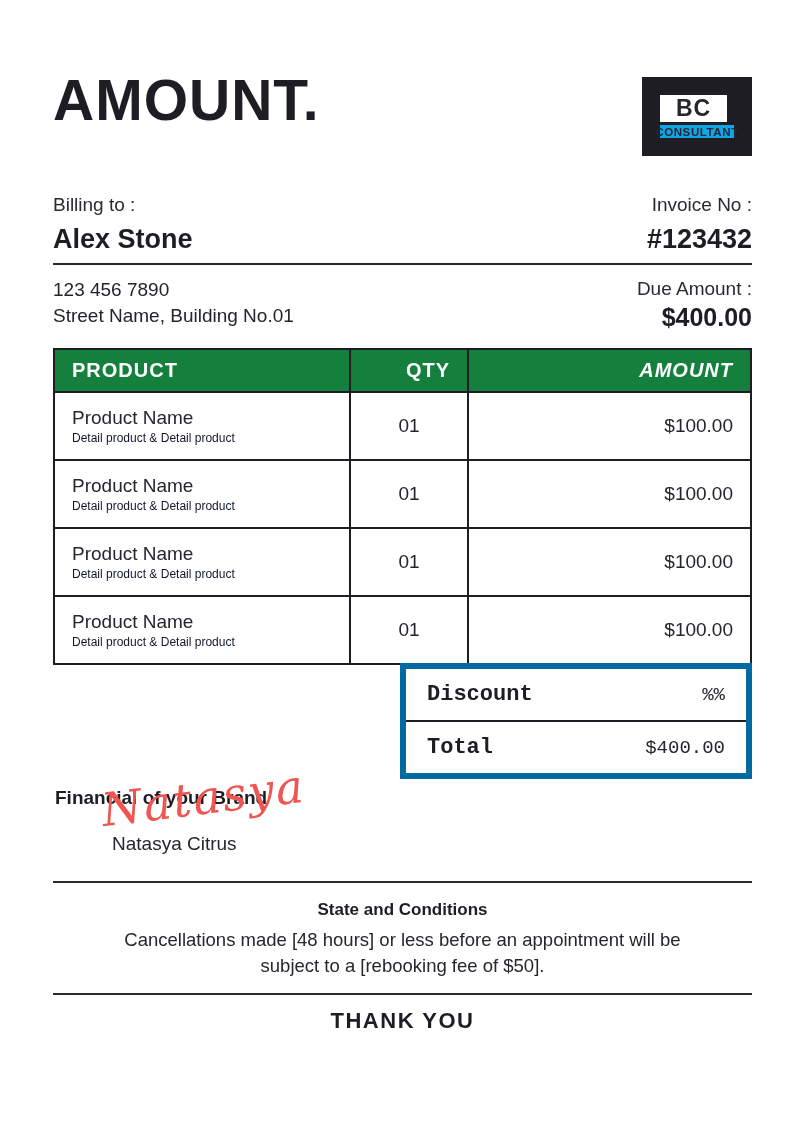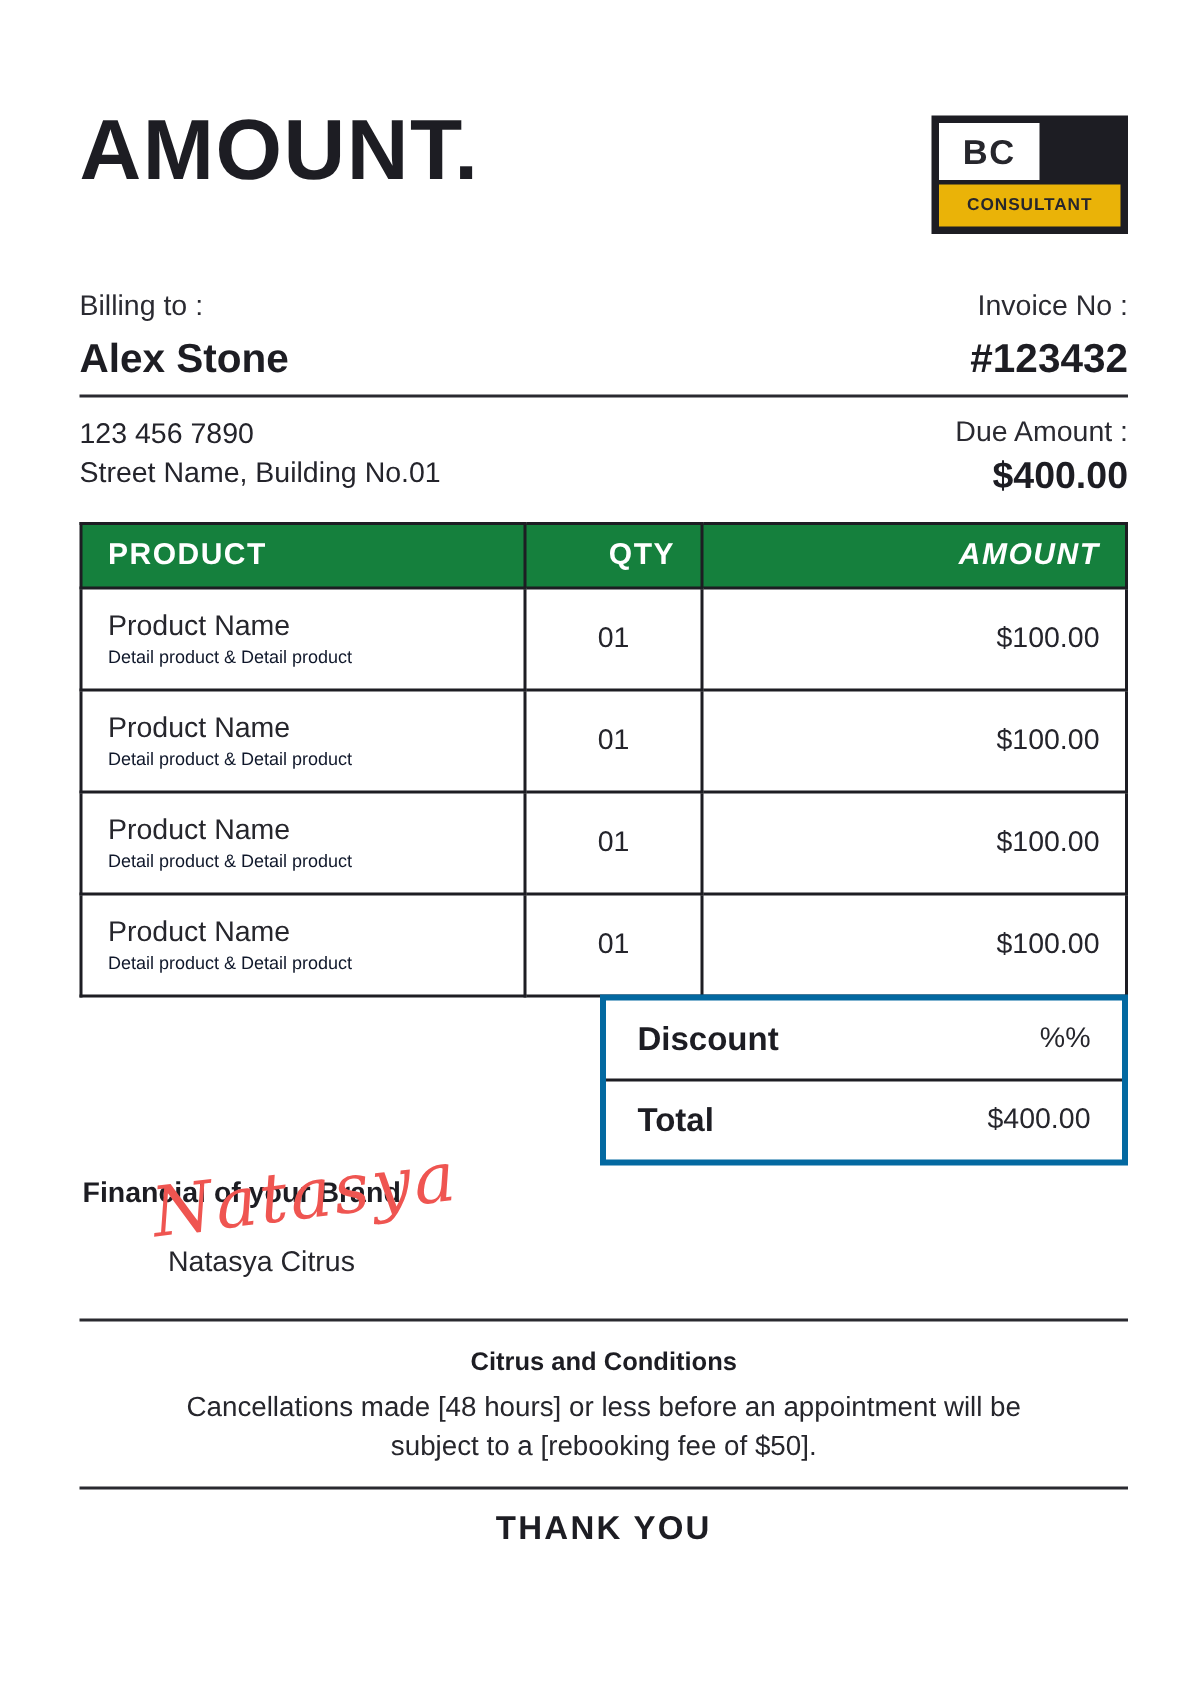--- a/index.html
+++ b/index.html
@@ -11,28 +11,28 @@
     overflow:hidden;
   }
   .page { width:793px; height:1122px; padding:0 41px 0 53px; background:#ffffff; }
 
   
   .header-row { margin-top:70px; display:flex; justify-content:space-between; align-items:flex-start; }
   .invoice-title {
     font-size:57px; font-weight:800; letter-spacing:1px;
     color:#1d1d23; line-height:60px;
   }
-  .logo { margin-top:7px; width:131px; height:79px; background:#1d1d23; padding:5px; display:flex; flex-direction:column; gap:3px; }
+  .logo { margin-top:7px; width:110px; height:79px; background:#1d1d23; padding:18px; display:flex; flex-direction:column; gap:3px; }
   .logo-top { display:flex; flex:1; }
   .logo-bc {
     width:67px; background:#ffffff; display:flex; align-items:center; justify-content:center;
     font-size:23px; font-weight:700; color:#26262c; letter-spacing:1px;
   }
   .logo-consultant {
-    height:28px; background:#eab308; display:flex; align-items:center; justify-content:center;
+    height:28px; background:#0ea5e9; display:flex; align-items:center; justify-content:center;
     font-size:11.5px; font-weight:700; color:#26262c; letter-spacing:0.6px;
   }
 
   
   .meta-row { margin-top:37px; display:flex; justify-content:space-between; align-items:flex-start; }
   .meta-label { font-size:19px; line-height:23px; color:#2a2a31; }
   .meta-strong { margin-top:7px; font-size:27px; line-height:32px; font-weight:700; color:#1d1d23; }
   .align-right { text-align:right; }
   .divider { margin-top:8px; border-top:2px solid #2a2a30; }
   .contact-row { margin-top:12px; display:flex; justify-content:space-between; align-items:flex-start; }
@@ -48,21 +48,21 @@
   table.items th.col-product { text-align:left; width:296px; }
   table.items th.col-qty { text-align:right; width:118px;margin-top:28px; }
   table.items th.col-amount { text-align:right;font-style:italic; }
   table.items td { border:2px solid #1d1d23; padding:12px 17px; vertical-align:middle; }
   .product-name { font-size:19px; line-height:25px; color:#26262c; }
   .product-detail { font-size:12px; line-height:17px; color:#0f172a; }
   td.cell-qty { text-align:center; font-size:19px; }
   td.cell-amount { text-align:right; font-size:19px; }
 
   
-  .summary { width:352px; margin-left:auto; margin-top:-2px; border:4px solid #0369a1; }
+  .summary { width:352px; margin-left:auto; margin-top:-2px; border:6px solid #0369a1;font-family:Liberation Mono, monospace; }
   .summary-row { display:flex; justify-content:space-between; align-items:center; padding:13px 21px; }
   .summary-row + .summary-row { border-top:2px solid #1d1d23; }
   .summary-label { font-size:22px; font-weight:700; color:#1d1d23; }
   .summary-value { font-size:19px; color:#26262c; }
 
   
   .signature-block { position:relative; margin-top:8px; padding-left:2px; }
   .brand-line { font-size:19px; font-weight:700; color:#1d1d23; }
   .signer-name { margin-top:24px; margin-left:57px; font-size:19px; color:#26262c; }
   .signature-script {
@@ -175,21 +175,21 @@
   </div>
 
   <div class="signature-block">
     <div class="brand-line">Financial of your Brand</div>
     <div class="signature-script">Natasya</div>
     <div class="signer-name">Natasya Citrus</div>
   </div>
 
   <div class="terms-divider"></div>
   <div class="terms">
-    <div class="terms-title">Citrus and Conditions</div>
+    <div class="terms-title">State and Conditions</div>
     <div class="terms-body">
       <div>Cancellations made [48 hours] or less before an appointment will be</div>
       <div>subject to a [rebooking fee of $50].</div>
     </div>
   </div>
   <div class="thanks-divider"></div>
   <div class="thank-you">THANK YOU</div>
 
 </div>
 

